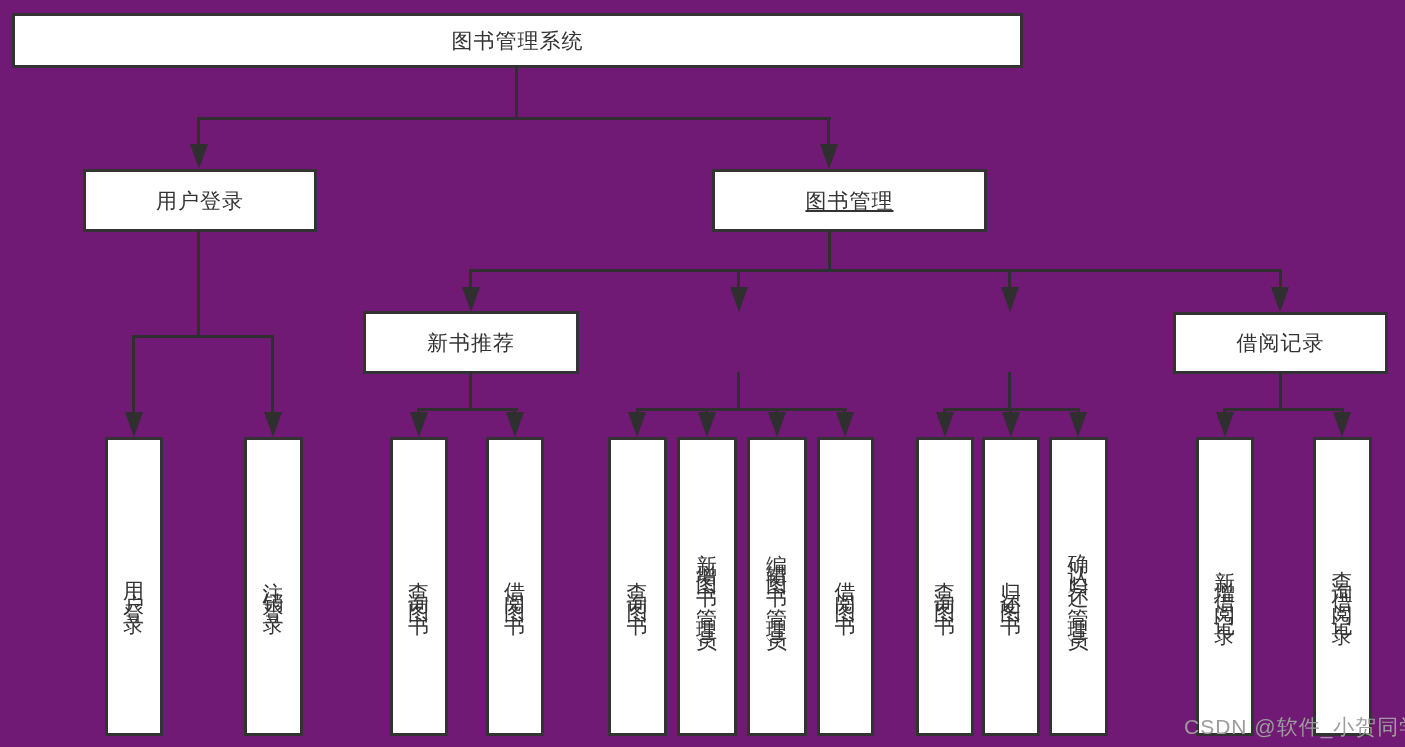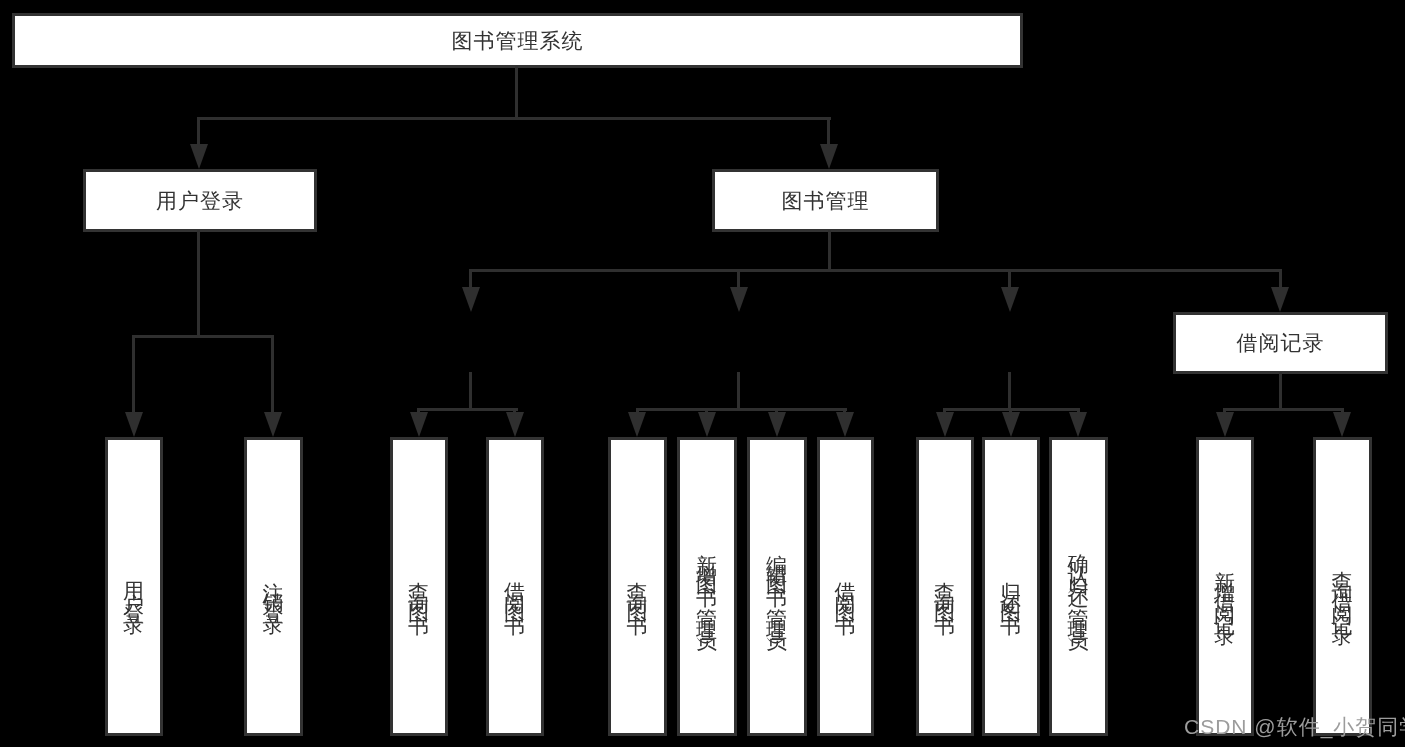--- a/index.html
+++ b/index.html
@@ -1,17 +1,17 @@
 <!DOCTYPE html>
 <html><head>
 <meta charset="utf-8">
 <style>
   html,body{margin:0;padding:0;background:#ffffff;}
   .canvas{
-    position:relative;width:1405px;height:747px;background:#000000;overflow:hidden;
+    position:relative;width:1405px;height:747px;background:#701a75;overflow:hidden;
     font-family:"Liberation Sans","DejaVu Sans",sans-serif;color:#333333;
   }
   .node{
     position:absolute;box-sizing:border-box;border:3px solid #333333;background:#ffffff;
     display:flex;align-items:center;justify-content:center;
     font-size:21px;letter-spacing:1px;
   }
   .leaf{top:437px;height:299px;}
   .vtext{writing-mode:vertical-rl;text-orientation:mixed;letter-spacing:11px;line-height:1;}
   .hline,.vline{position:absolute;background:#2f2f2f;}
@@ -33,24 +33,27 @@
 <div class="canvas">
 
   <div class="node" style="left:12px;top:13px;width:1011px;height:55px;">
     <span>图书管理系统</span>
   </div>
 
   <div class="node" style="left:83px;top:169px;width:234px;height:63px;">
     <span>用户登录</span>
   </div>
 
-  <div class="node" style="left:712px;top:169px;width:227px;height:63px;">
+  <div class="node" style="left:712px;top:169px;width:275px;height:63px;text-decoration:underline;">
     <span>图书管理</span>
   </div>
 
+  <div class="node" style="left:363px;top:311px;width:216px;height:63px;">
+    <span>新书推荐</span>
+  </div>
 
 
 
   <div class="node" style="left:1173px;top:312px;width:215px;height:62px;">
     <span>借阅记录</span>
   </div>
 
   <div class="node leaf" style="left:105px;width:58px;">
     <span class="vtext">用户登录</span>
   </div>

